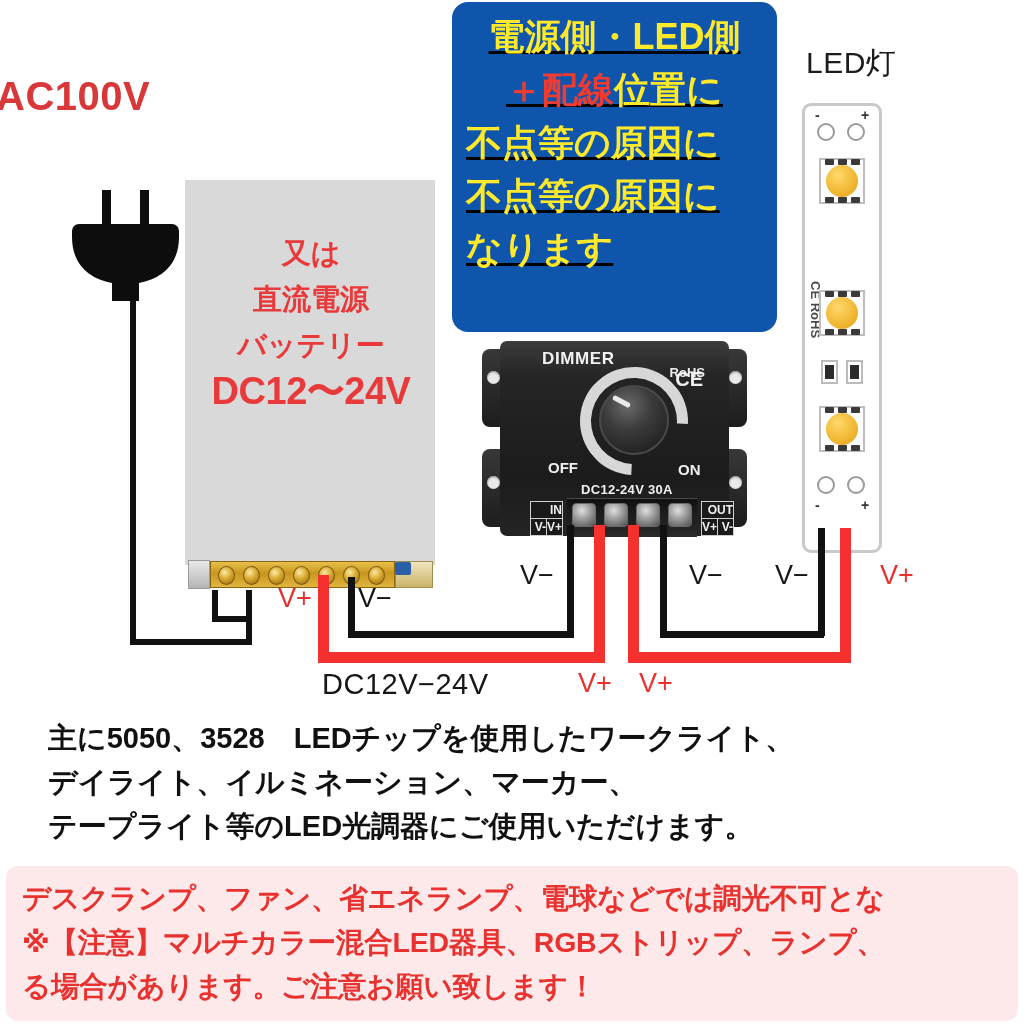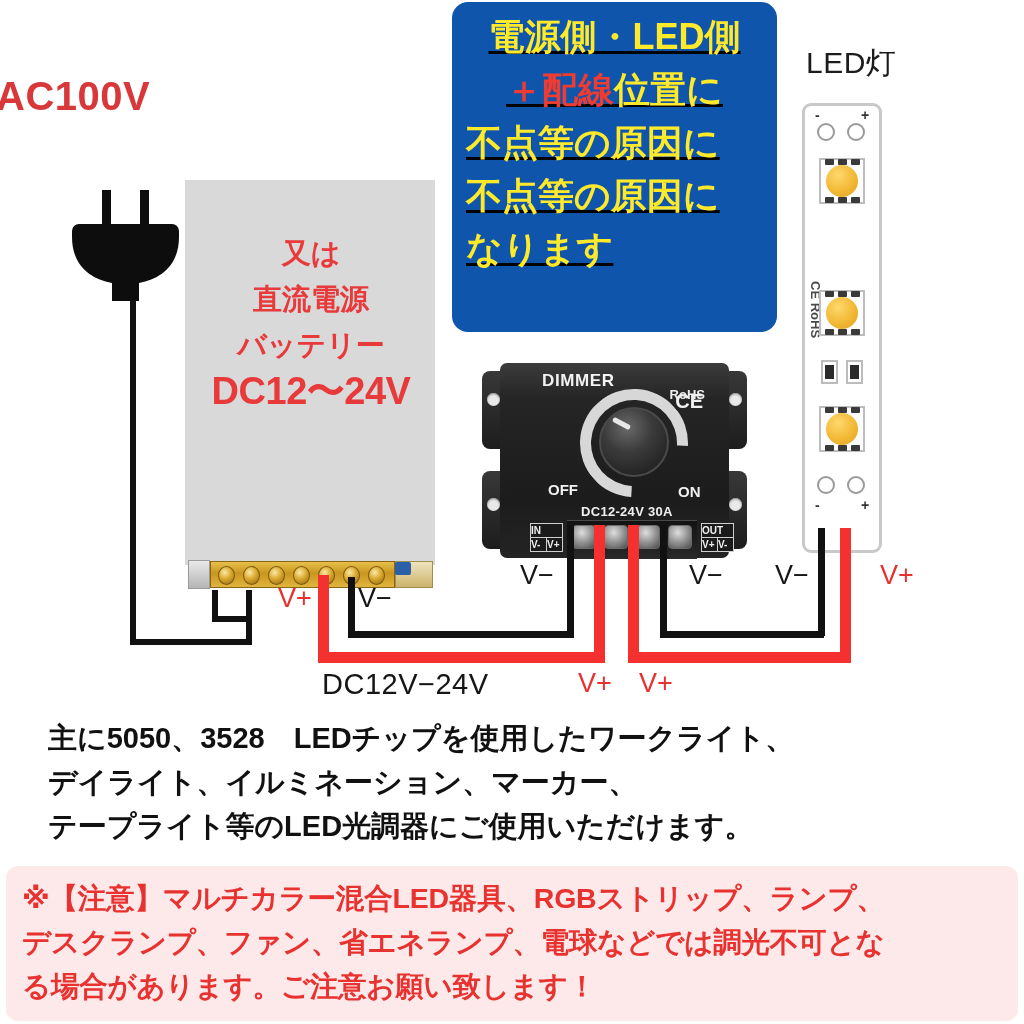--- a/index.html
+++ b/index.html
@@ -61,21 +61,21 @@
     background:#2b5fa8;border-radius:2px;
   }
   #term-tail{
     position:absolute;left:207px;top:1px;width:38px;height:27px;
     background:linear-gradient(180deg,#efe4bd,#cbb36a);border:1px solid #a08e4f;
     box-sizing:border-box;
   }
 
   
   #dimmer{
-    left:482px;top:363px;width:265px;height:195px;
+    left:482px;top:341px;width:265px;height:195px;
   }
   #dimmer-body{
     position:absolute;left:18px;top:0;width:229px;height:195px;
     background:linear-gradient(180deg,#3c3c3c 0%,#252525 18%,#1c1c1c 70%,#242424 100%);
     border-radius:7px;
   }
   .dim-ear{
     position:absolute;width:24px;height:78px;
     background:linear-gradient(180deg,#383838,#1d1d1d);
   }
@@ -128,21 +128,21 @@
     background:linear-gradient(180deg,#121212,#2a2a2a);
     border-top:1px solid #4a4a4a;
   }
   .bigscrew{
     position:absolute;top:4px;width:24px;height:24px;border-radius:4px;
     background:radial-gradient(circle at 40% 30%,#dedede 0%,#9a9a9a 45%,#4c4c4c 100%);
     border:1px solid #6a6a6a;box-sizing:border-box;
   }
   .inout-box{
     position:absolute;border:1px solid #cfcfcf;color:#f0f0f0;
-    font-size:10px;font-weight:bold;text-align:left;
+    font-size:12px;font-weight:bold;text-align:right;
     background:#1a1a1a;
   }
   .io-title{border-bottom:1px solid #cfcfcf;padding:1px 0;}
   .io-row{display:flex;}
   .io-row span{flex:1;padding:1px 0;}
   .io-row span:first-child{border-right:1px solid #cfcfcf;}
 
   
   #led-title{left:806px;top:43px;font-size:30px;color:#1c1c1c;letter-spacing:.5px;}
   #led-strip{
@@ -396,18 +396,18 @@
     <div class="bline left">なります</div>
   </div>
 
   <div class="abs" id="desc">
     <div>主に5050、3528　LEDチップを使用したワークライト、</div>
     <div>デイライト、イルミネーション、マーカー、</div>
     <div>テープライト等のLED光調器にご使用いただけます。</div>
   </div>
 
   <div class="abs" id="pink-box">
+    <div class="pline">デスクランプ、ファン、省エネランプ、電球などでは調光不可とな</div>
     <div class="pline">※【注意】マルチカラー混合LED器具、RGBストリップ、ランプ、</div>
-    <div class="pline">デスクランプ、ファン、省エネランプ、電球などでは調光不可とな</div>
     <div class="pline">る場合があります。ご注意お願い致します！</div>
   </div>
 
 </div>
 
 </body></html>

